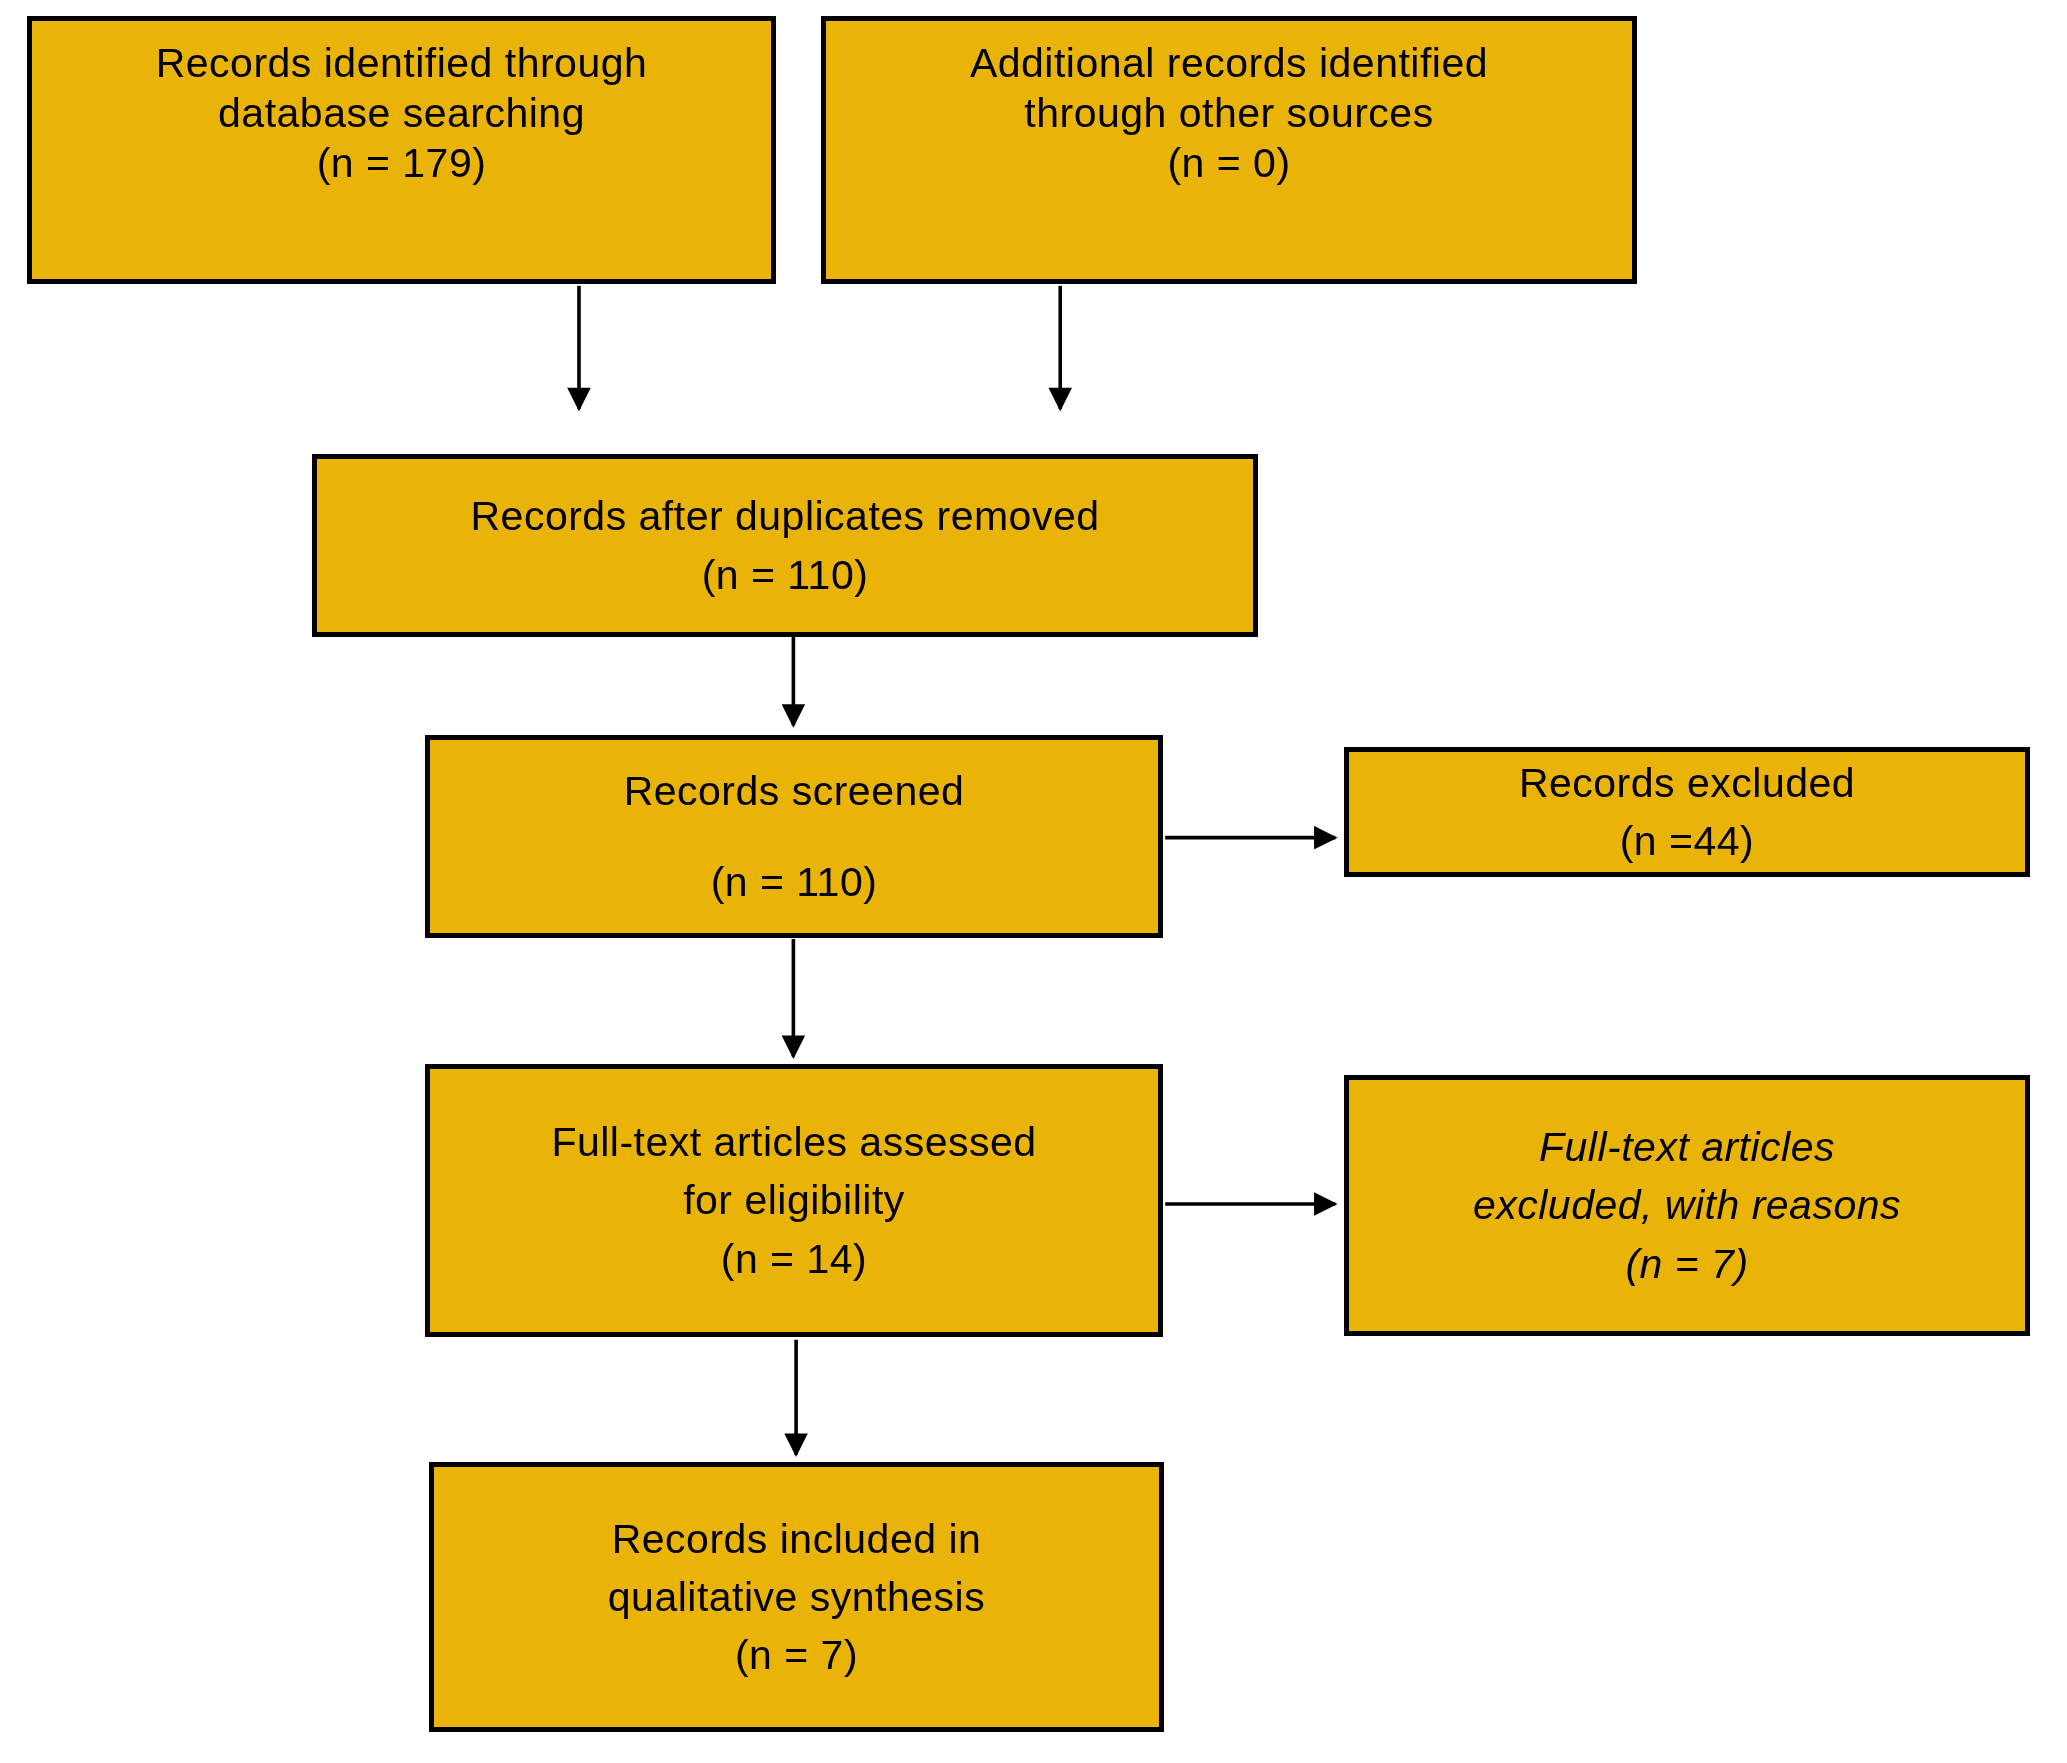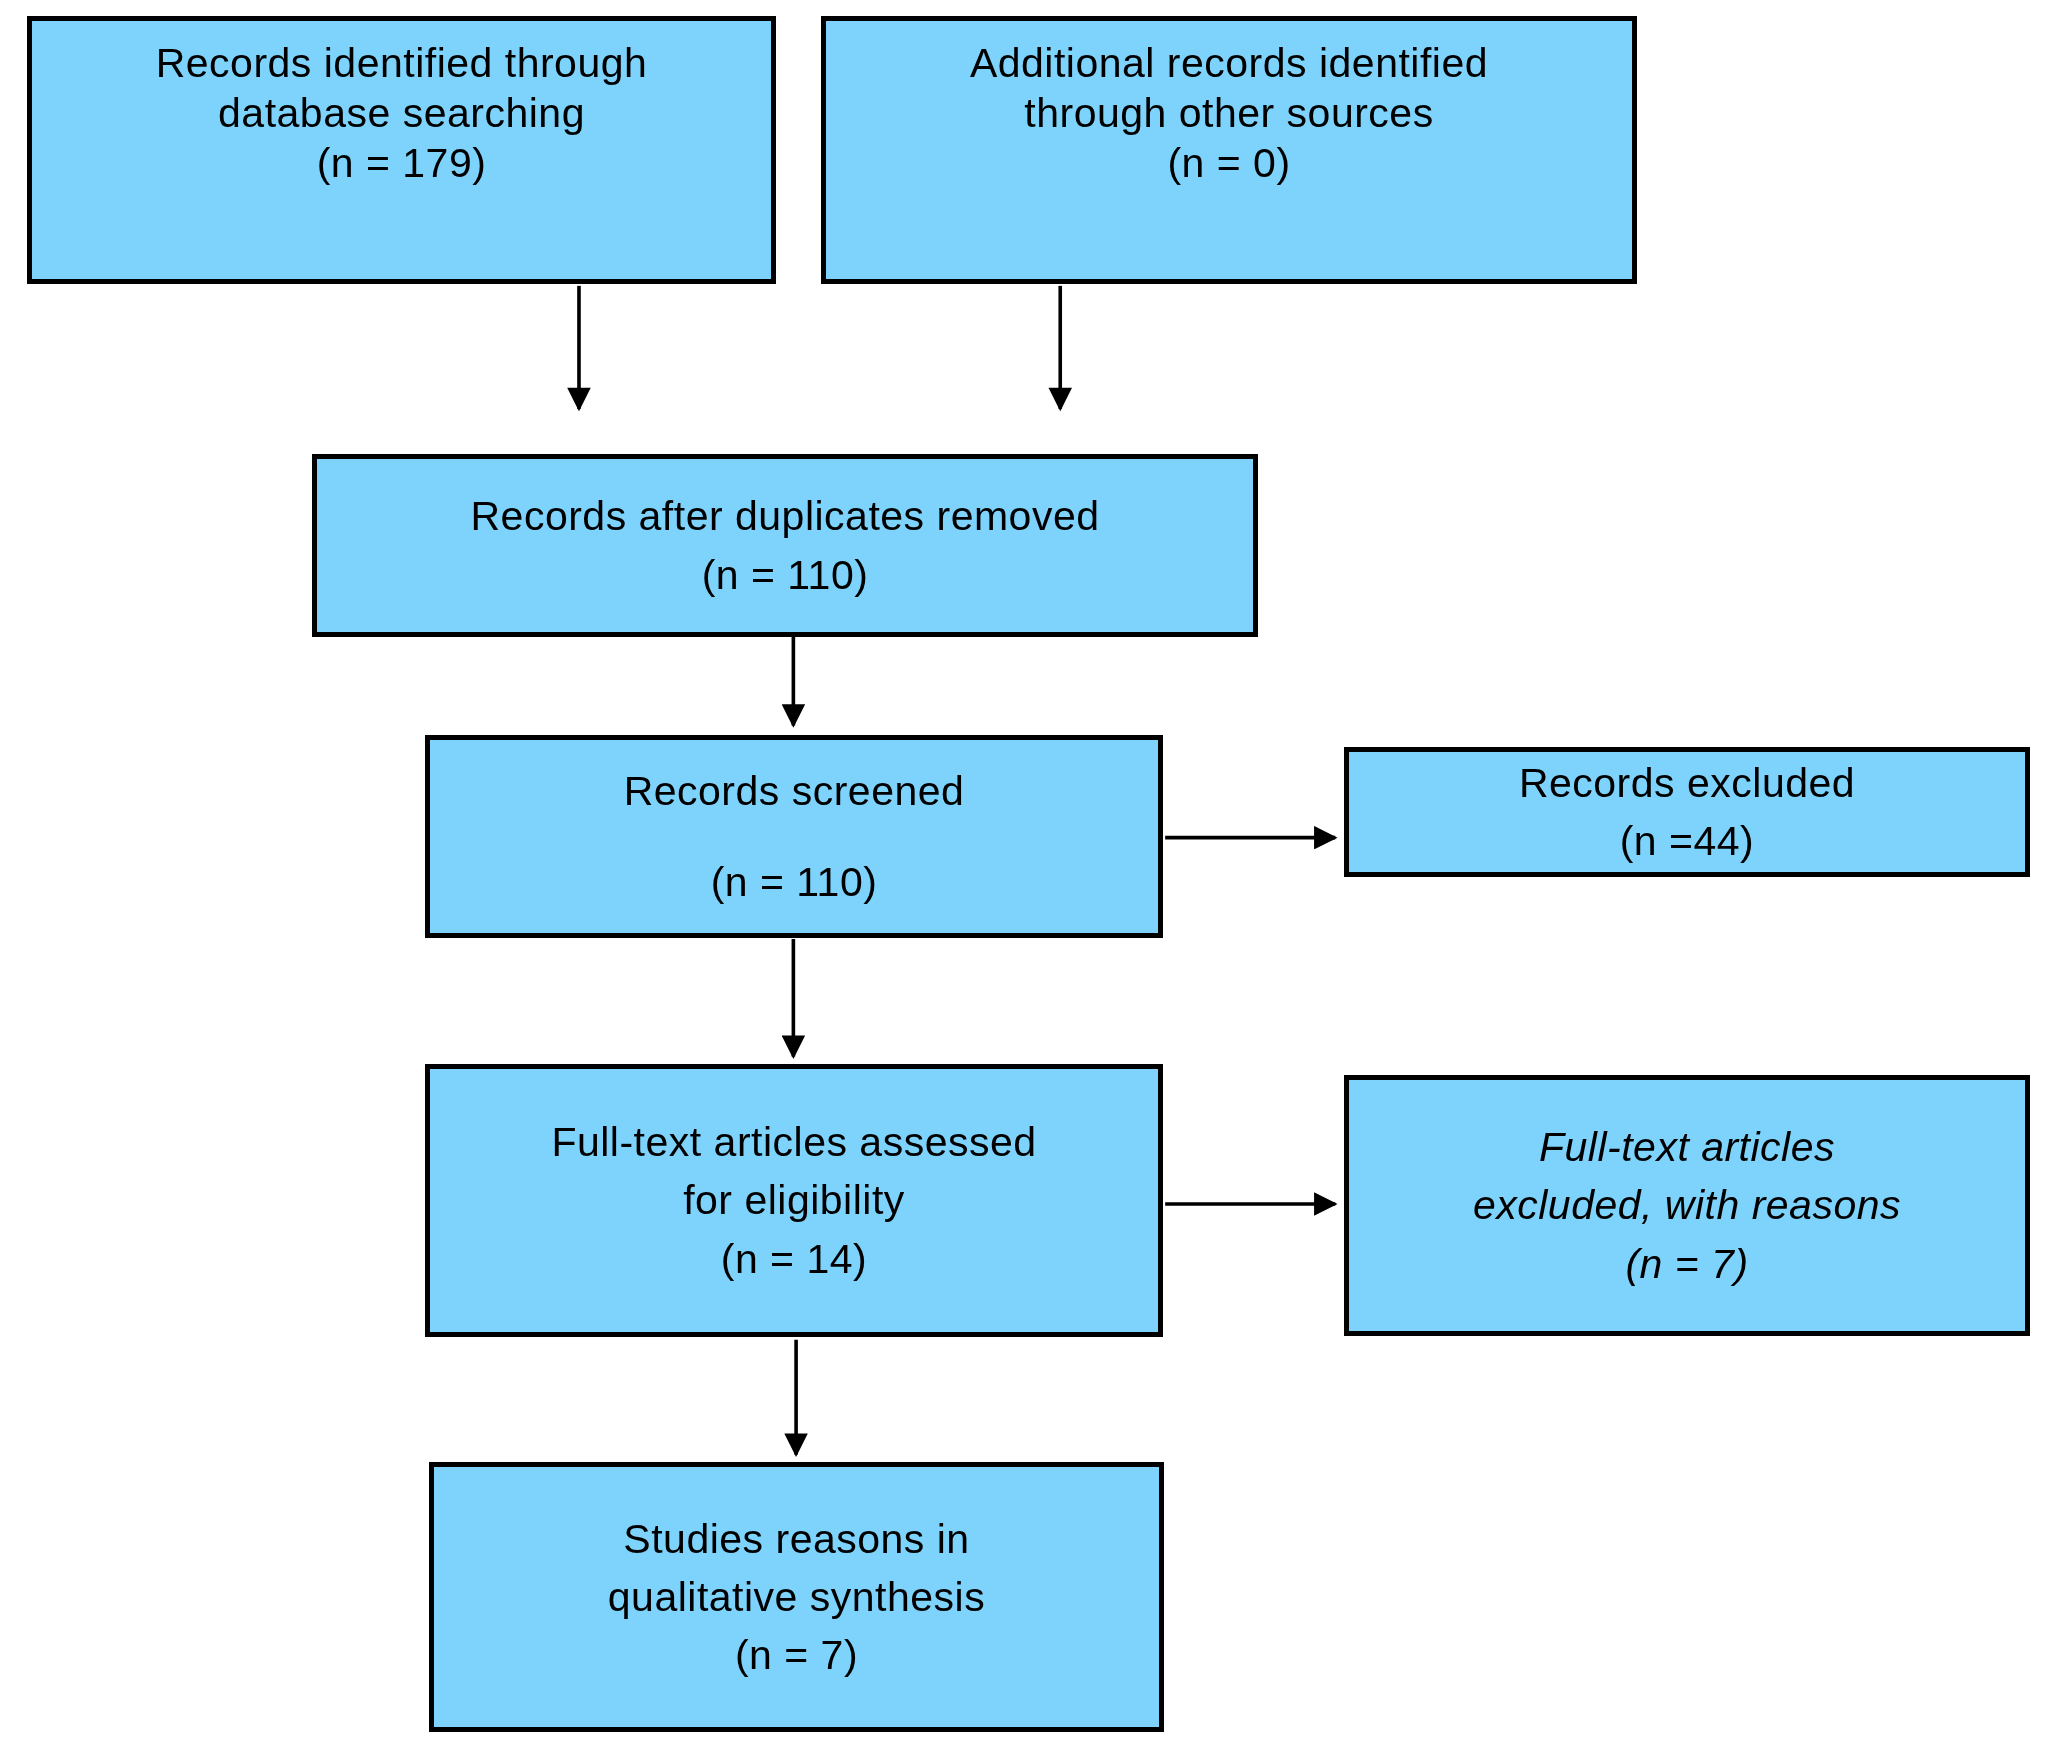--- a/index.html
+++ b/index.html
@@ -9,21 +9,21 @@
     width: 2068px;
     height: 1764px;
     background: #ffffff;
     font-family: "Liberation Sans", sans-serif;
     color: #000000;
     overflow: hidden;
   }
   .box {
     position: absolute;
     border: 5.4px solid #000000;
-    background: #7dd3fc;
+    background: #eab308;
     display: flex;
     flex-direction: column;
     align-items: center;
     justify-content: center;
     text-align: center;
     font-size: 41px;
     line-height: 1.42;
     letter-spacing: 0.5px;
   }
   .box.top-align {
@@ -95,19 +95,19 @@
     <div class="line">(n = 14)</div>
   </div>
 
   <div class="box" style="left:1344px; top:1075px; width:686px; height:261px;font-style:italic;">
     <div class="line">Full-text articles</div>
     <div class="line">excluded, with reasons</div>
     <div class="line">(n = 7)</div>
   </div>
 
   <div class="box" style="left:429px; top:1462px; width:735px; height:270px;">
-    <div class="line">Studies reasons in</div>
+    <div class="line">Records included in</div>
     <div class="line">qualitative synthesis</div>
     <div class="line">(n = 7)</div>
   </div>
 
 </div>
 
 
 </body></html>

